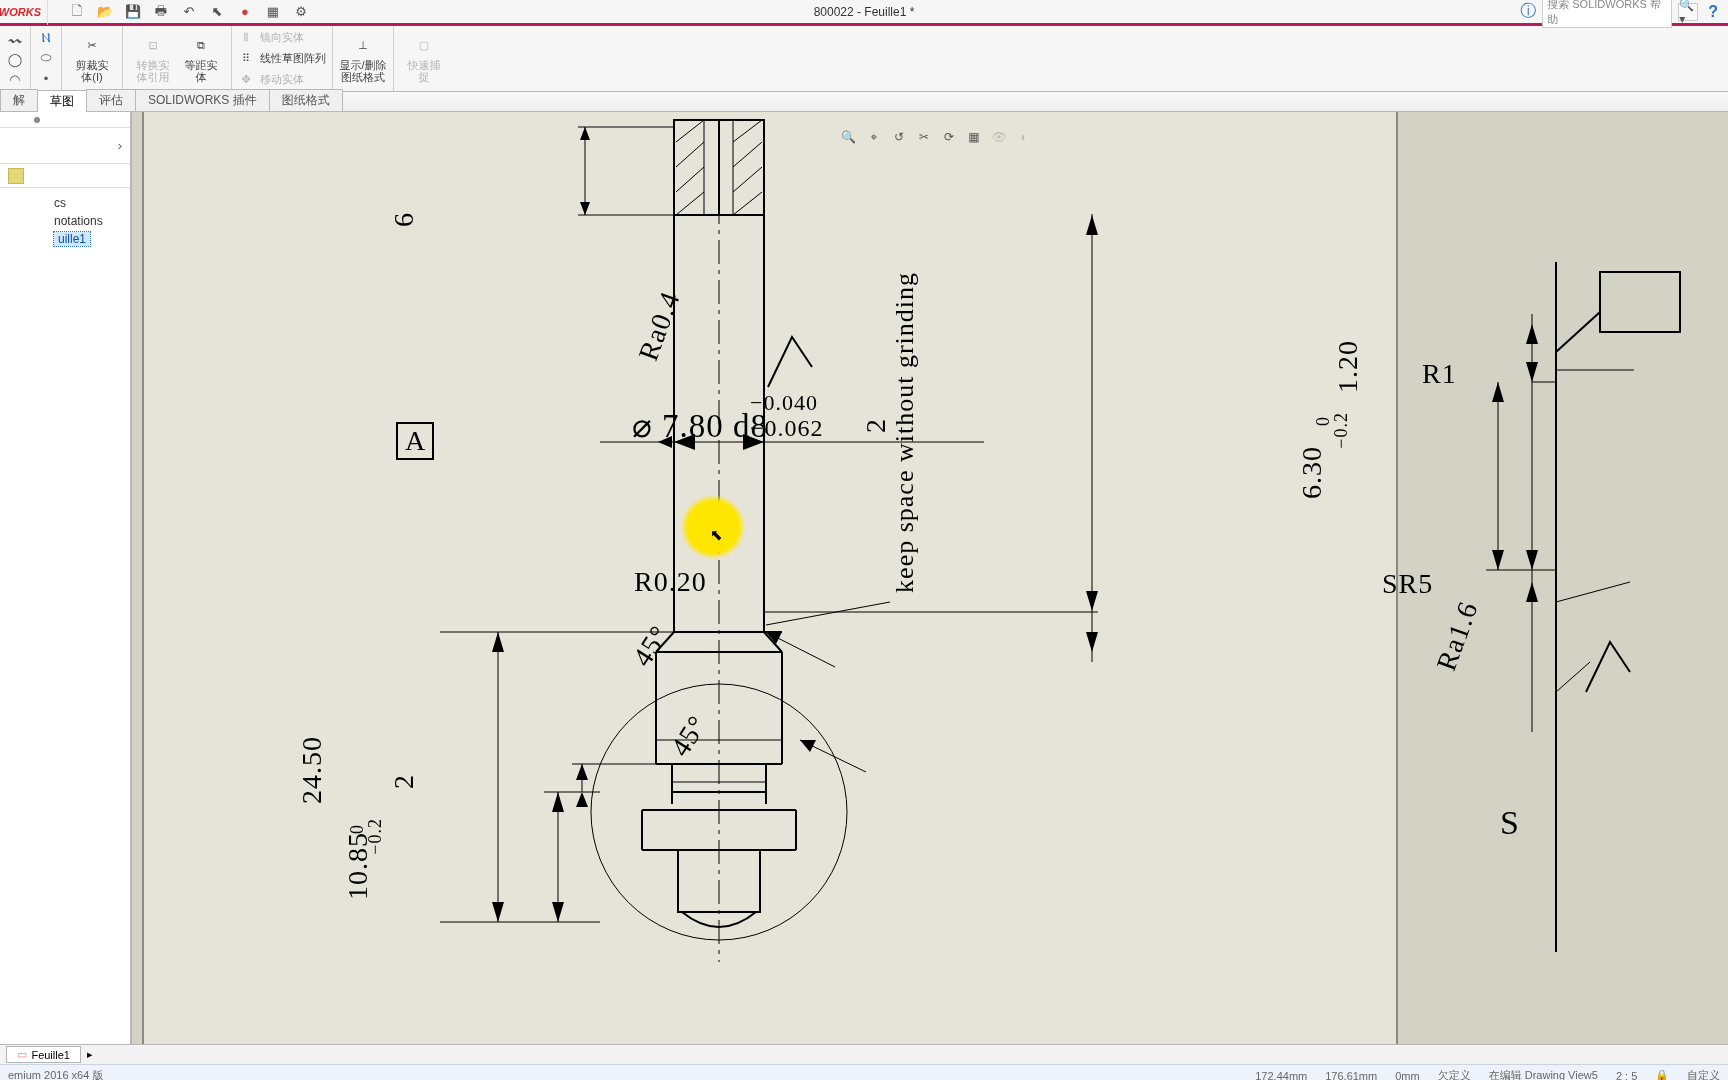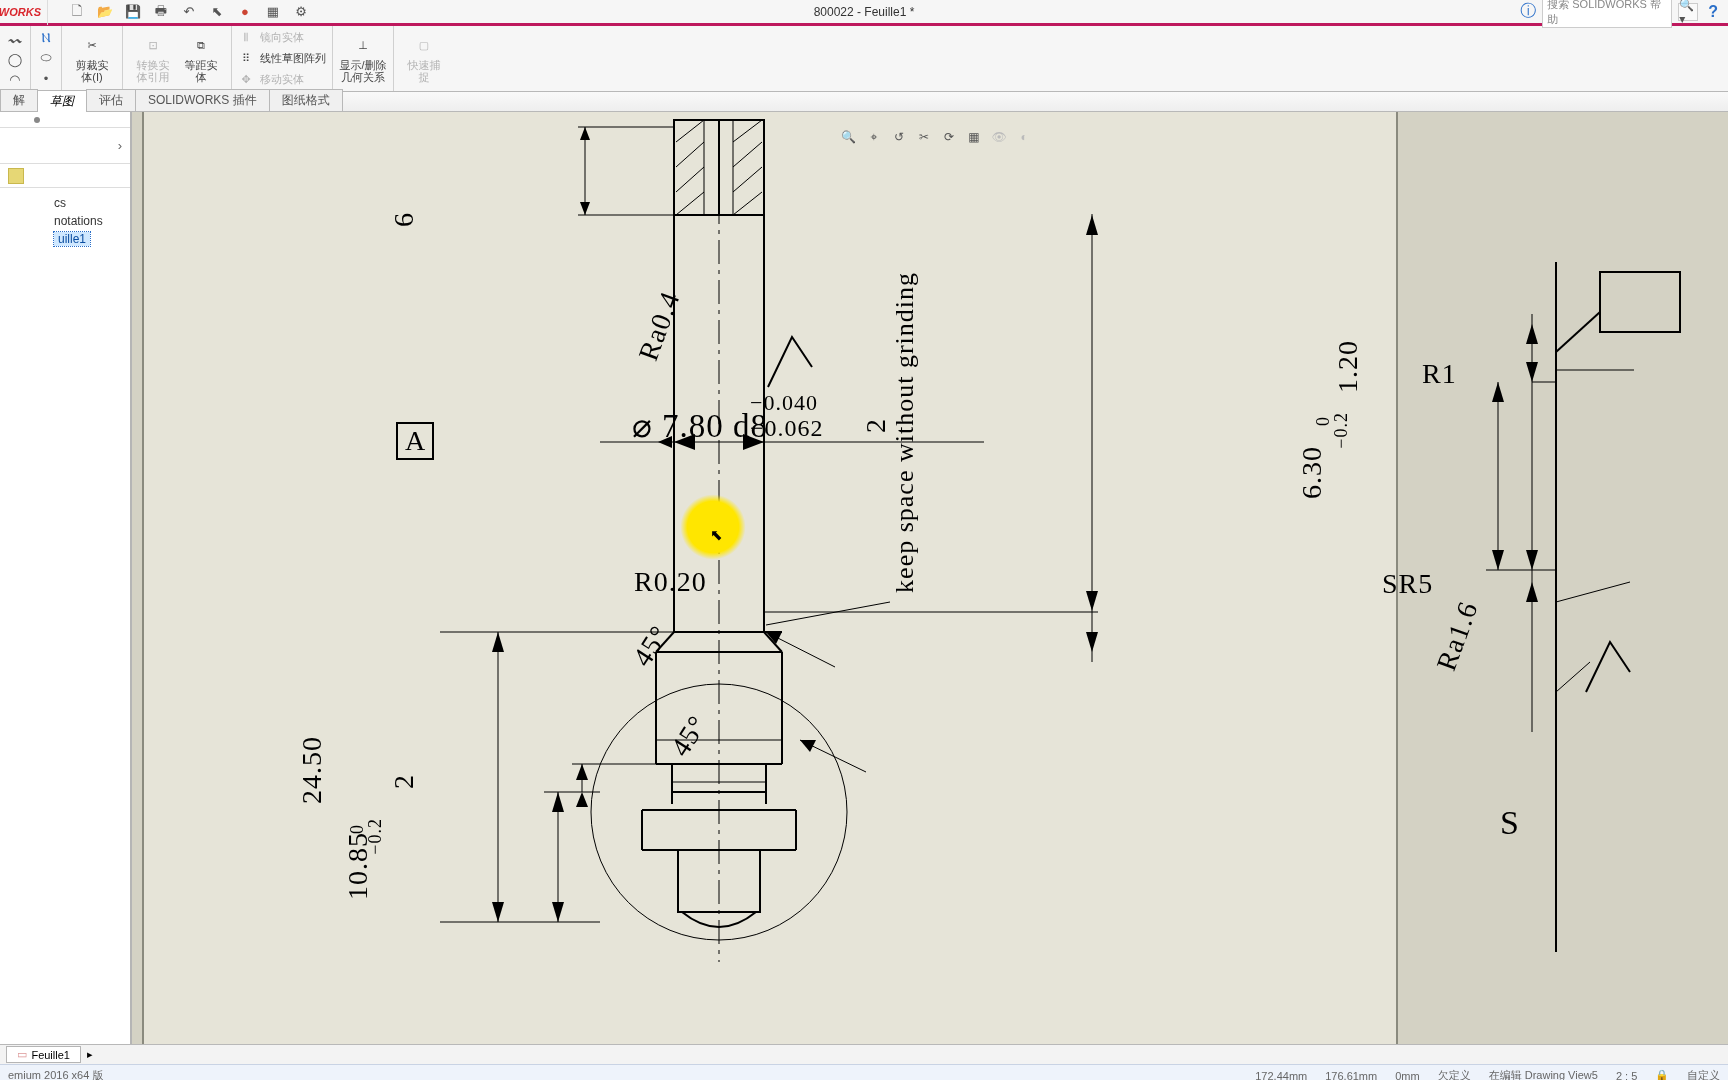--- a/index.html
+++ b/index.html
@@ -26,21 +26,21 @@
     .btn-row { display: flex; align-items: center; gap: 6px; font-size: 11px; color: #444; }
     .btn-row.dis { color: #b3b3b3; }
     .btn-row .sm { width: 16px; height: 16px; display: flex; align-items: center; justify-content: center; font-size: 11px; }
     .mini-stack { display: flex; flex-direction: column; gap: 5px; }
     .leftmini { display: flex; flex-direction: column; gap: 4px; padding: 4px 6px; border-right: 1px solid #d0d0d0; }
     .leftmini .mi { width: 18px; height: 18px; display: flex; align-items: center; justify-content: center; font-size: 13px; color: #555; }
 
     
     .tabstrip { height: 20px; border-bottom: 1px solid #b8b8b8; background: linear-gradient(#f9f9f9,#eee); display: flex; align-items: flex-end; font-size: 12px; }
     .tabstrip .tab { padding: 2px 12px; border: 1px solid #b8b8b8; border-bottom: none; margin-right: -1px; background: #f0f0f0; color: #555; }
-    .tabstrip .tab.active { background: #fff; color: #000; position: relative; top: 1px; font-style: italic; }
+    .tabstrip .tab.active { background: #fff; color: #000; position: relative; top: 1px; }
 
     
     .body-wrap { position: relative; height: 932px; display: flex; }
     .sidebar { width: 132px; border-right: 2px solid #b5b5b5; background: #fff; display: flex; flex-direction: column; }
     .side-header { height: 36px; border-bottom: 1px solid #ddd; display: flex; align-items: center; justify-content: flex-end; padding-right: 8px; }
     .side-header .chev { font-size: 13px; color: #666; }
     .side-icons { height: 24px; border-bottom: 1px solid #ddd; display: flex; align-items: center; gap: 6px; padding-left: 8px; }
     .side-icons .si { width: 16px; height: 16px; background: #e6d775; border: 1px solid #c9b84e; }
     .tree { font-size: 12px; padding: 6px 6px; color: #333; }
     .tree-item { padding: 2px 0; margin-left: 48px; }
@@ -135,21 +135,21 @@
       <div class="btn-row dis">
           <span class="sm">✥</span>
           <span>移动实体</span>
         </div>
     </div>
   </div>
   <div class="rgroup">
     <div class="btn-col">
       <div class="btn-ico">⊥</div>
       <div style="white-space:pre">显示/删除
-几何关系</div>
+图纸格式</div>
     </div>
   </div>
   <div class="rgroup" style="border-right:none">
     <div class="btn-col dis">
       <div class="btn-ico">▢</div>
       <div style="white-space:pre">快速捕
 捉</div>
     </div>
   </div>
 </div>

